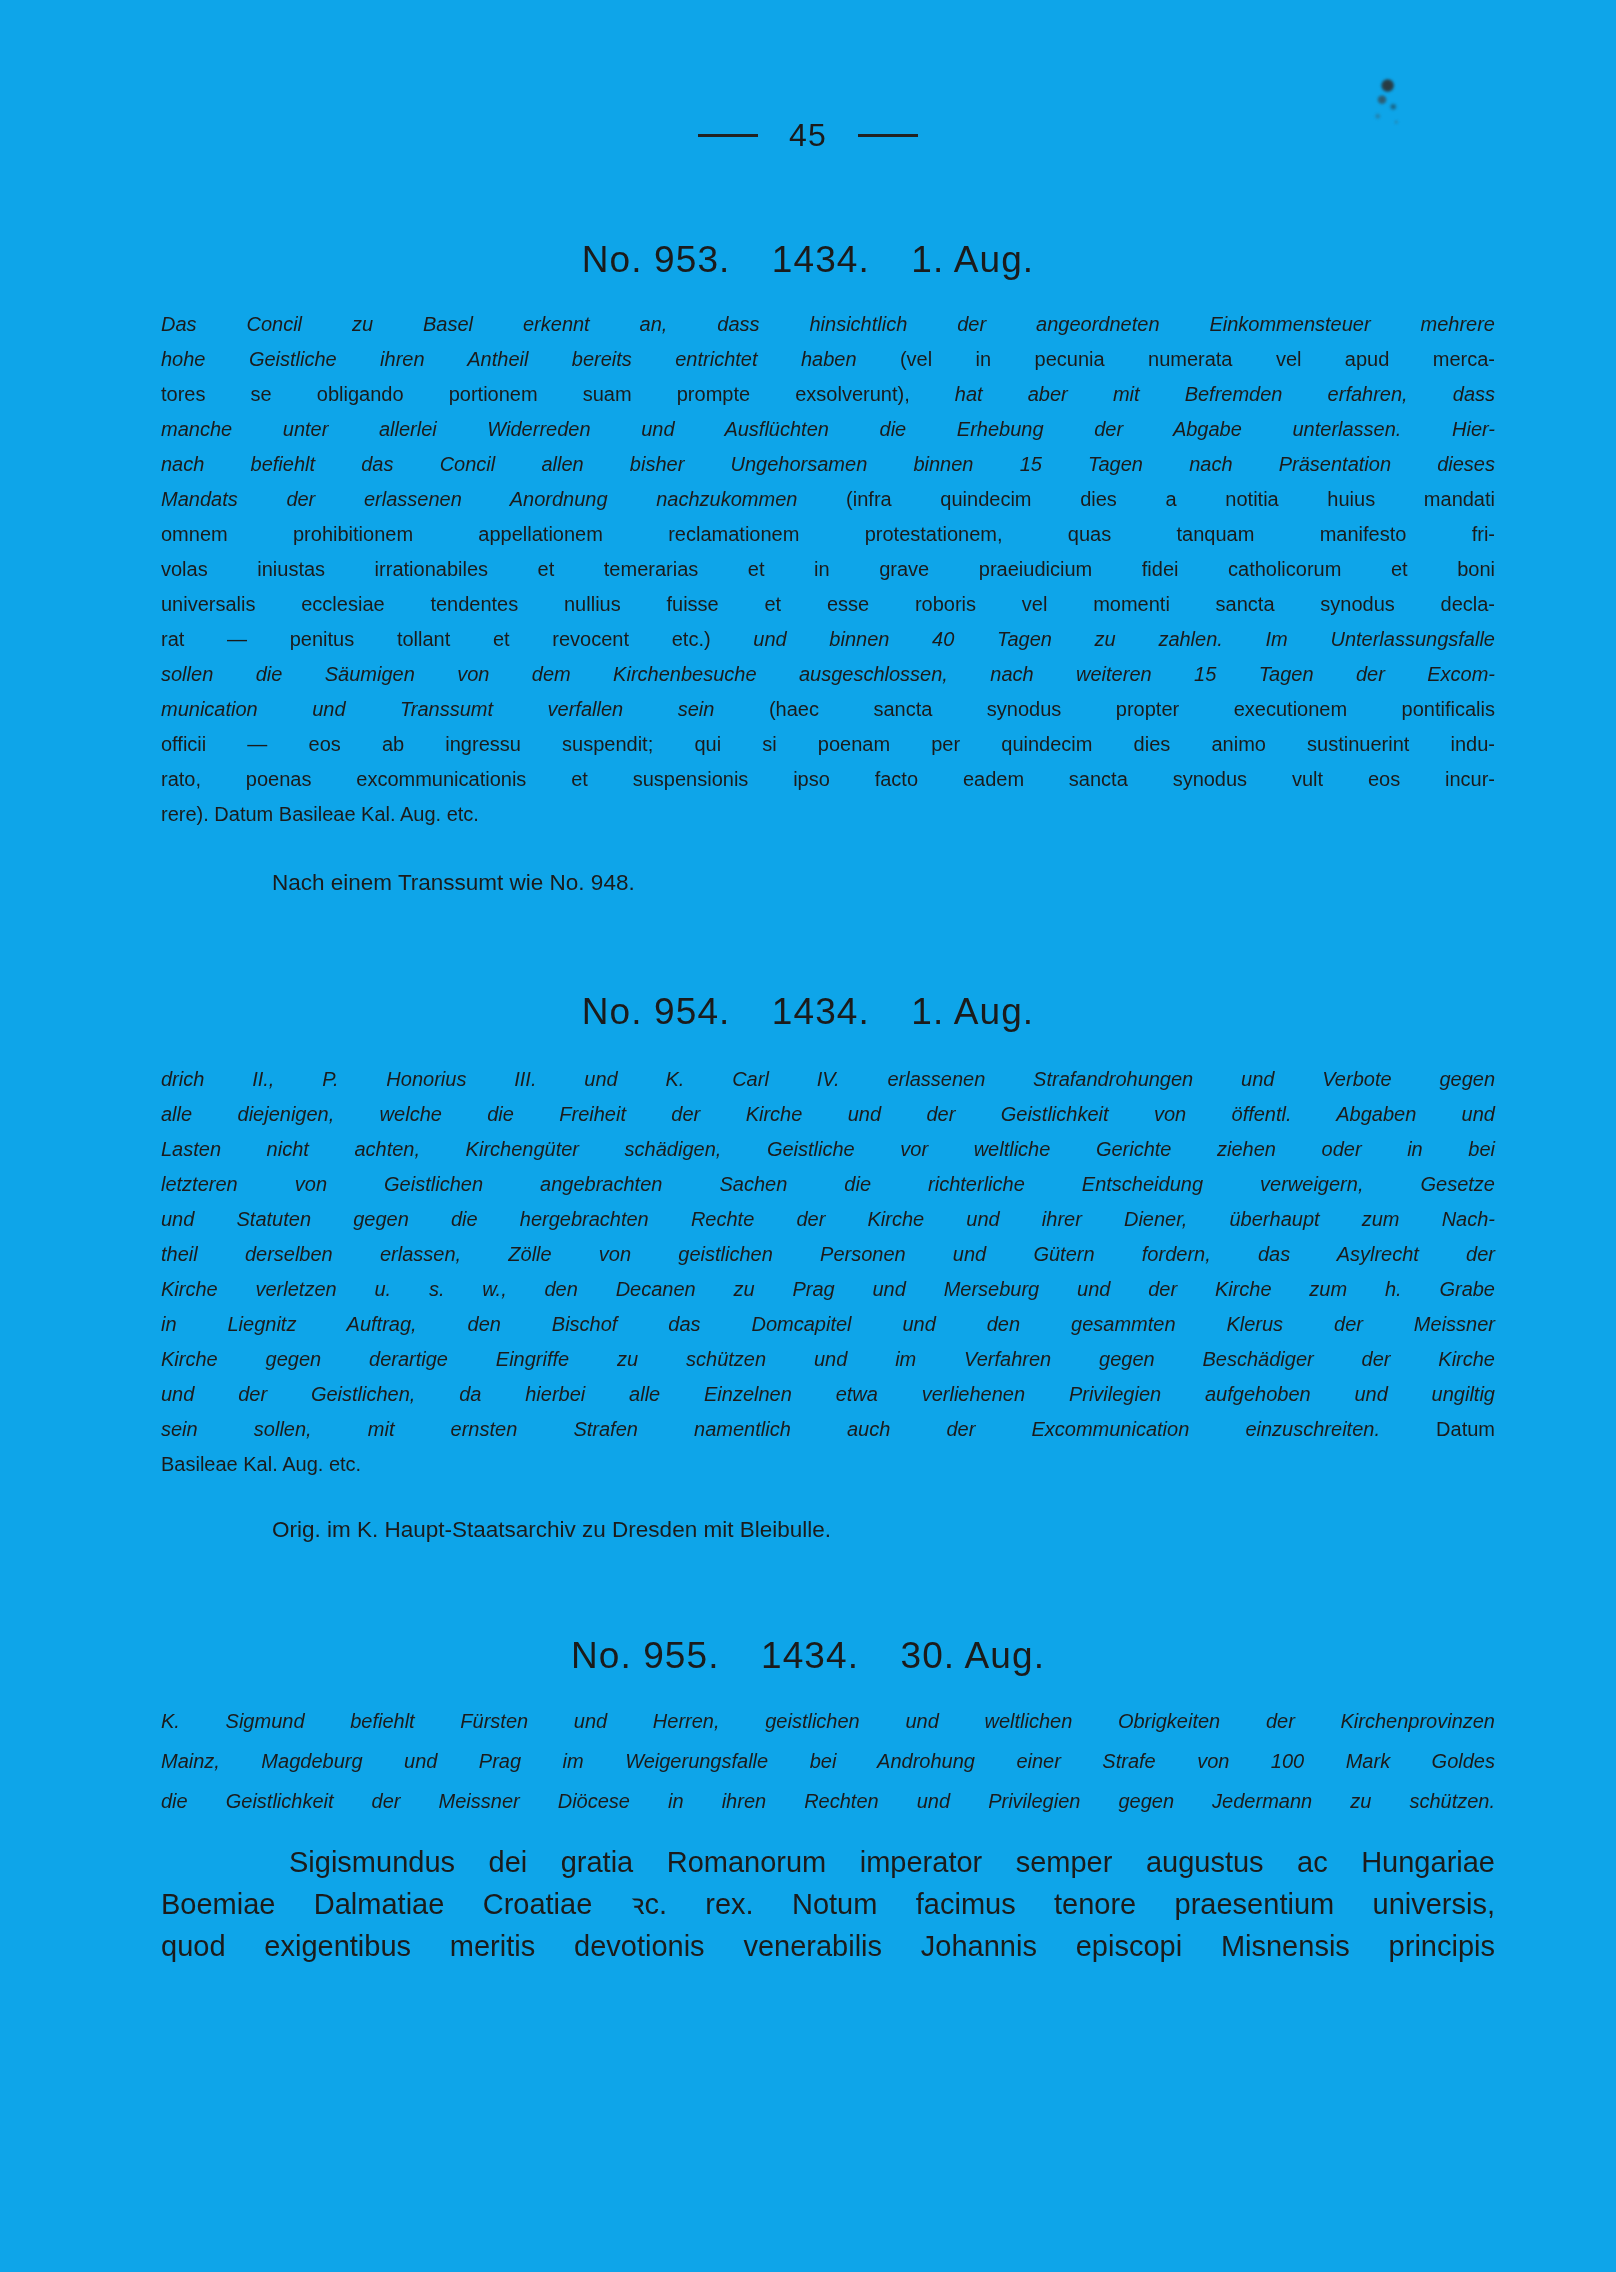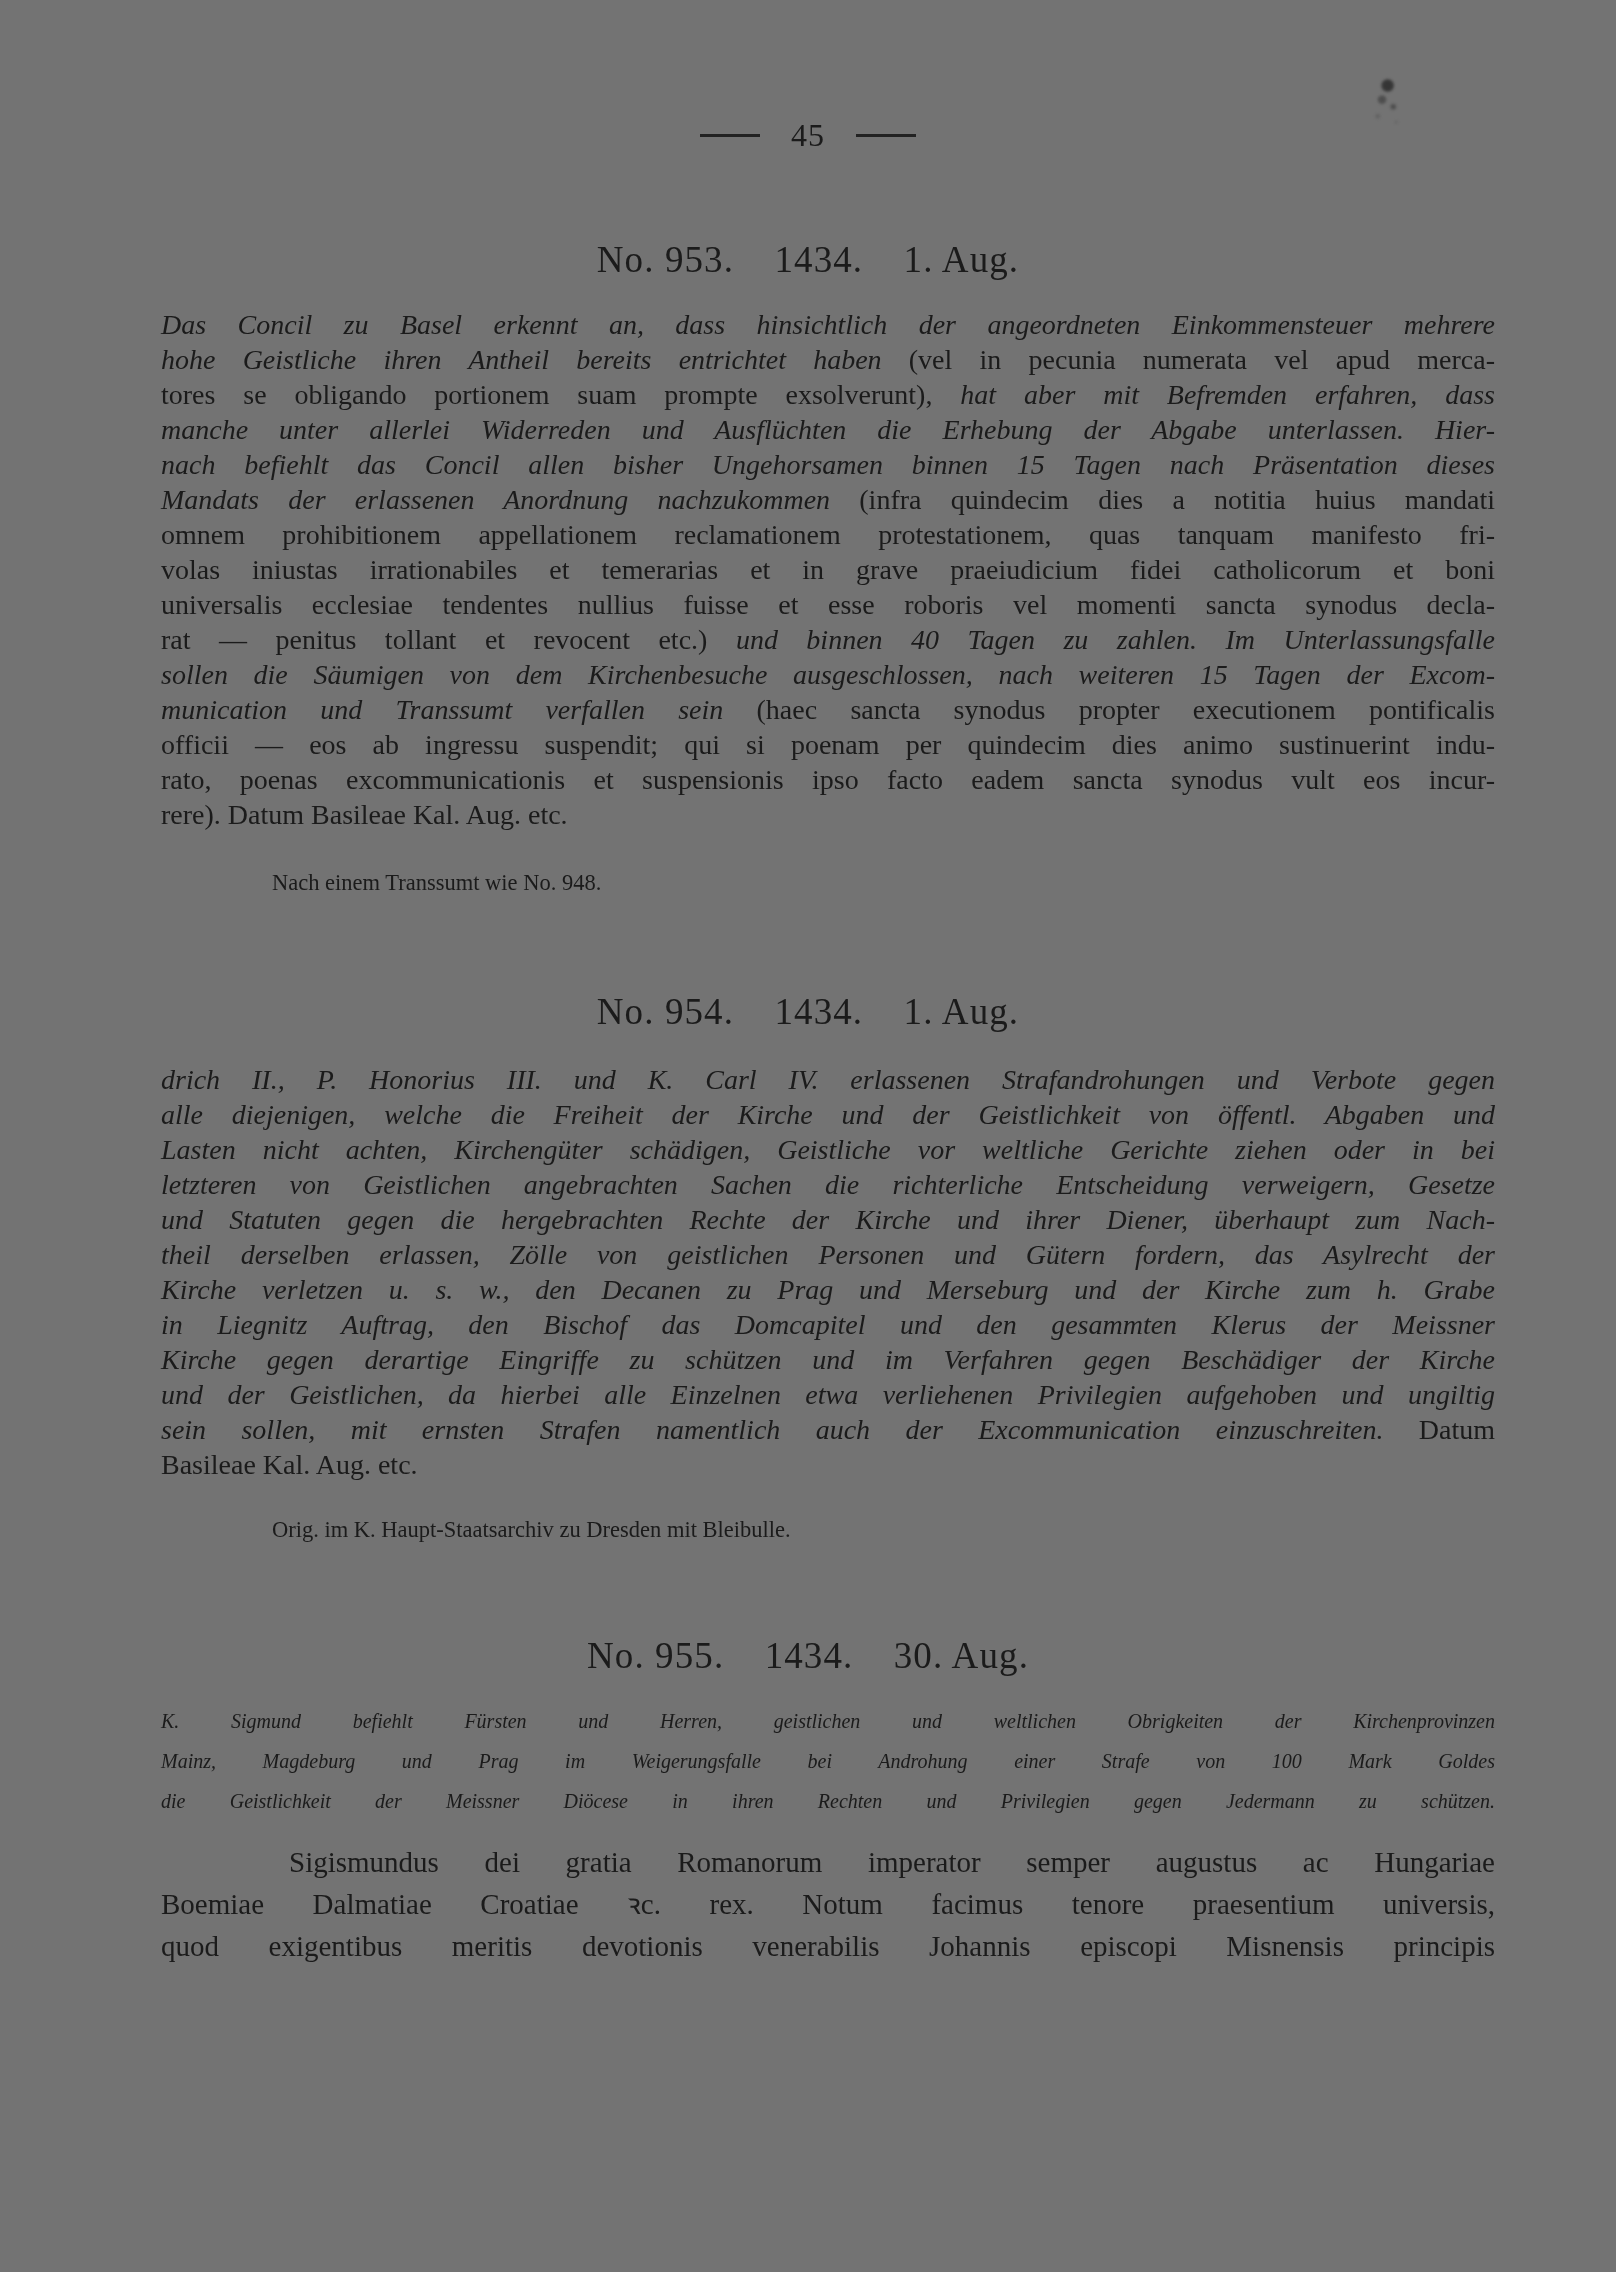--- a/index.html
+++ b/index.html
@@ -5,23 +5,23 @@
   html, body {
     margin: 0;
     padding: 0;
     background: #e8e8e8;
   }
   .page {
     position: relative;
     width: 1616px;
     height: 2273px;
     margin: 0 auto;
-    background: #737373;
+    background: #0ea5e9;
     color: #1b1b1b;
-    font-family: Liberation Serif, serif;
+    font-family: Liberation Sans, sans-serif;
     overflow: hidden;
   }
   
   .page-header {
     padding-top: 117px;
     height: 37px;
     line-height: 37px;
     display: flex;
     justify-content: center;
     align-items: center;
@@ -59,21 +59,21 @@
     font-size: 37px;
     line-height: 41px;
     font-weight: normal;
     letter-spacing: 1.1px;
   }
   .heading .gap { margin-left: 30px; }
   
   .para {
     width: 1334px;
     margin-left: 161px;
-    font-size: 28px;
+    font-size: 20px;
     line-height: 35px;
   }
   .para .line {
     text-align: justify;
     text-align-last: justify;
     white-space: normal;
   }
   .para .line.nj { text-align-last: left; }
   .para .line.ind { text-indent: 128px; }
   .it { font-style: italic; }

